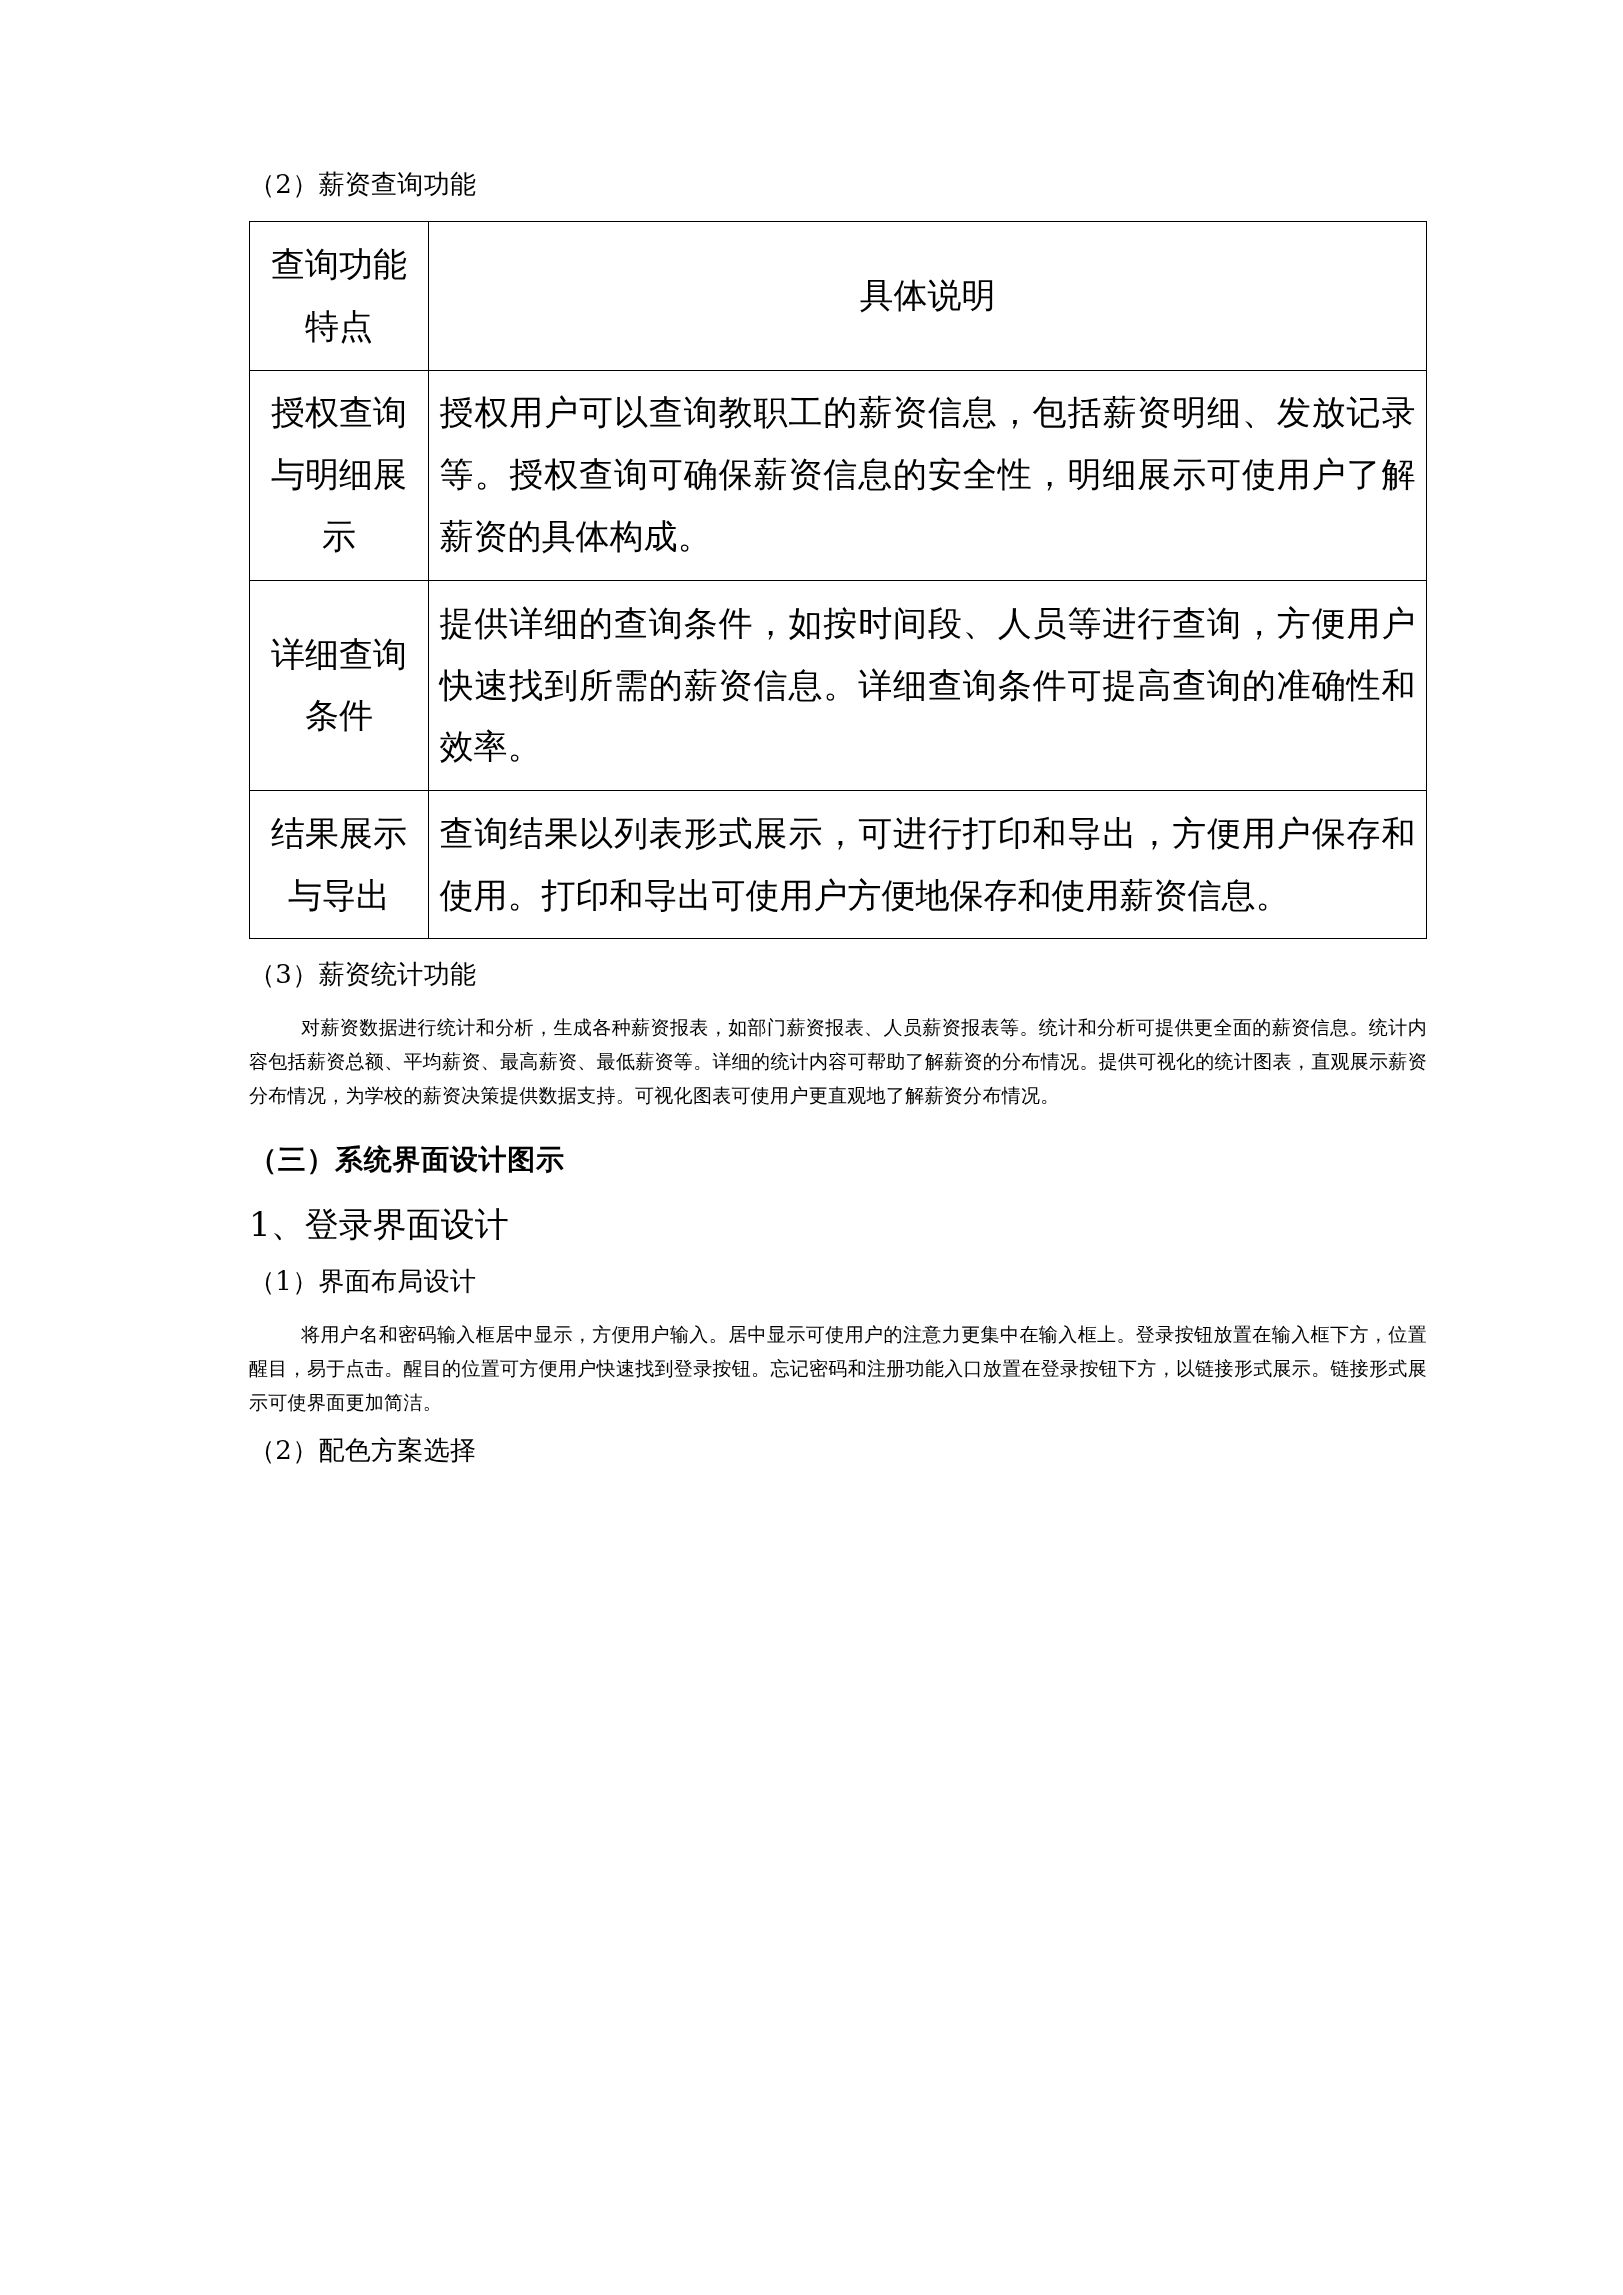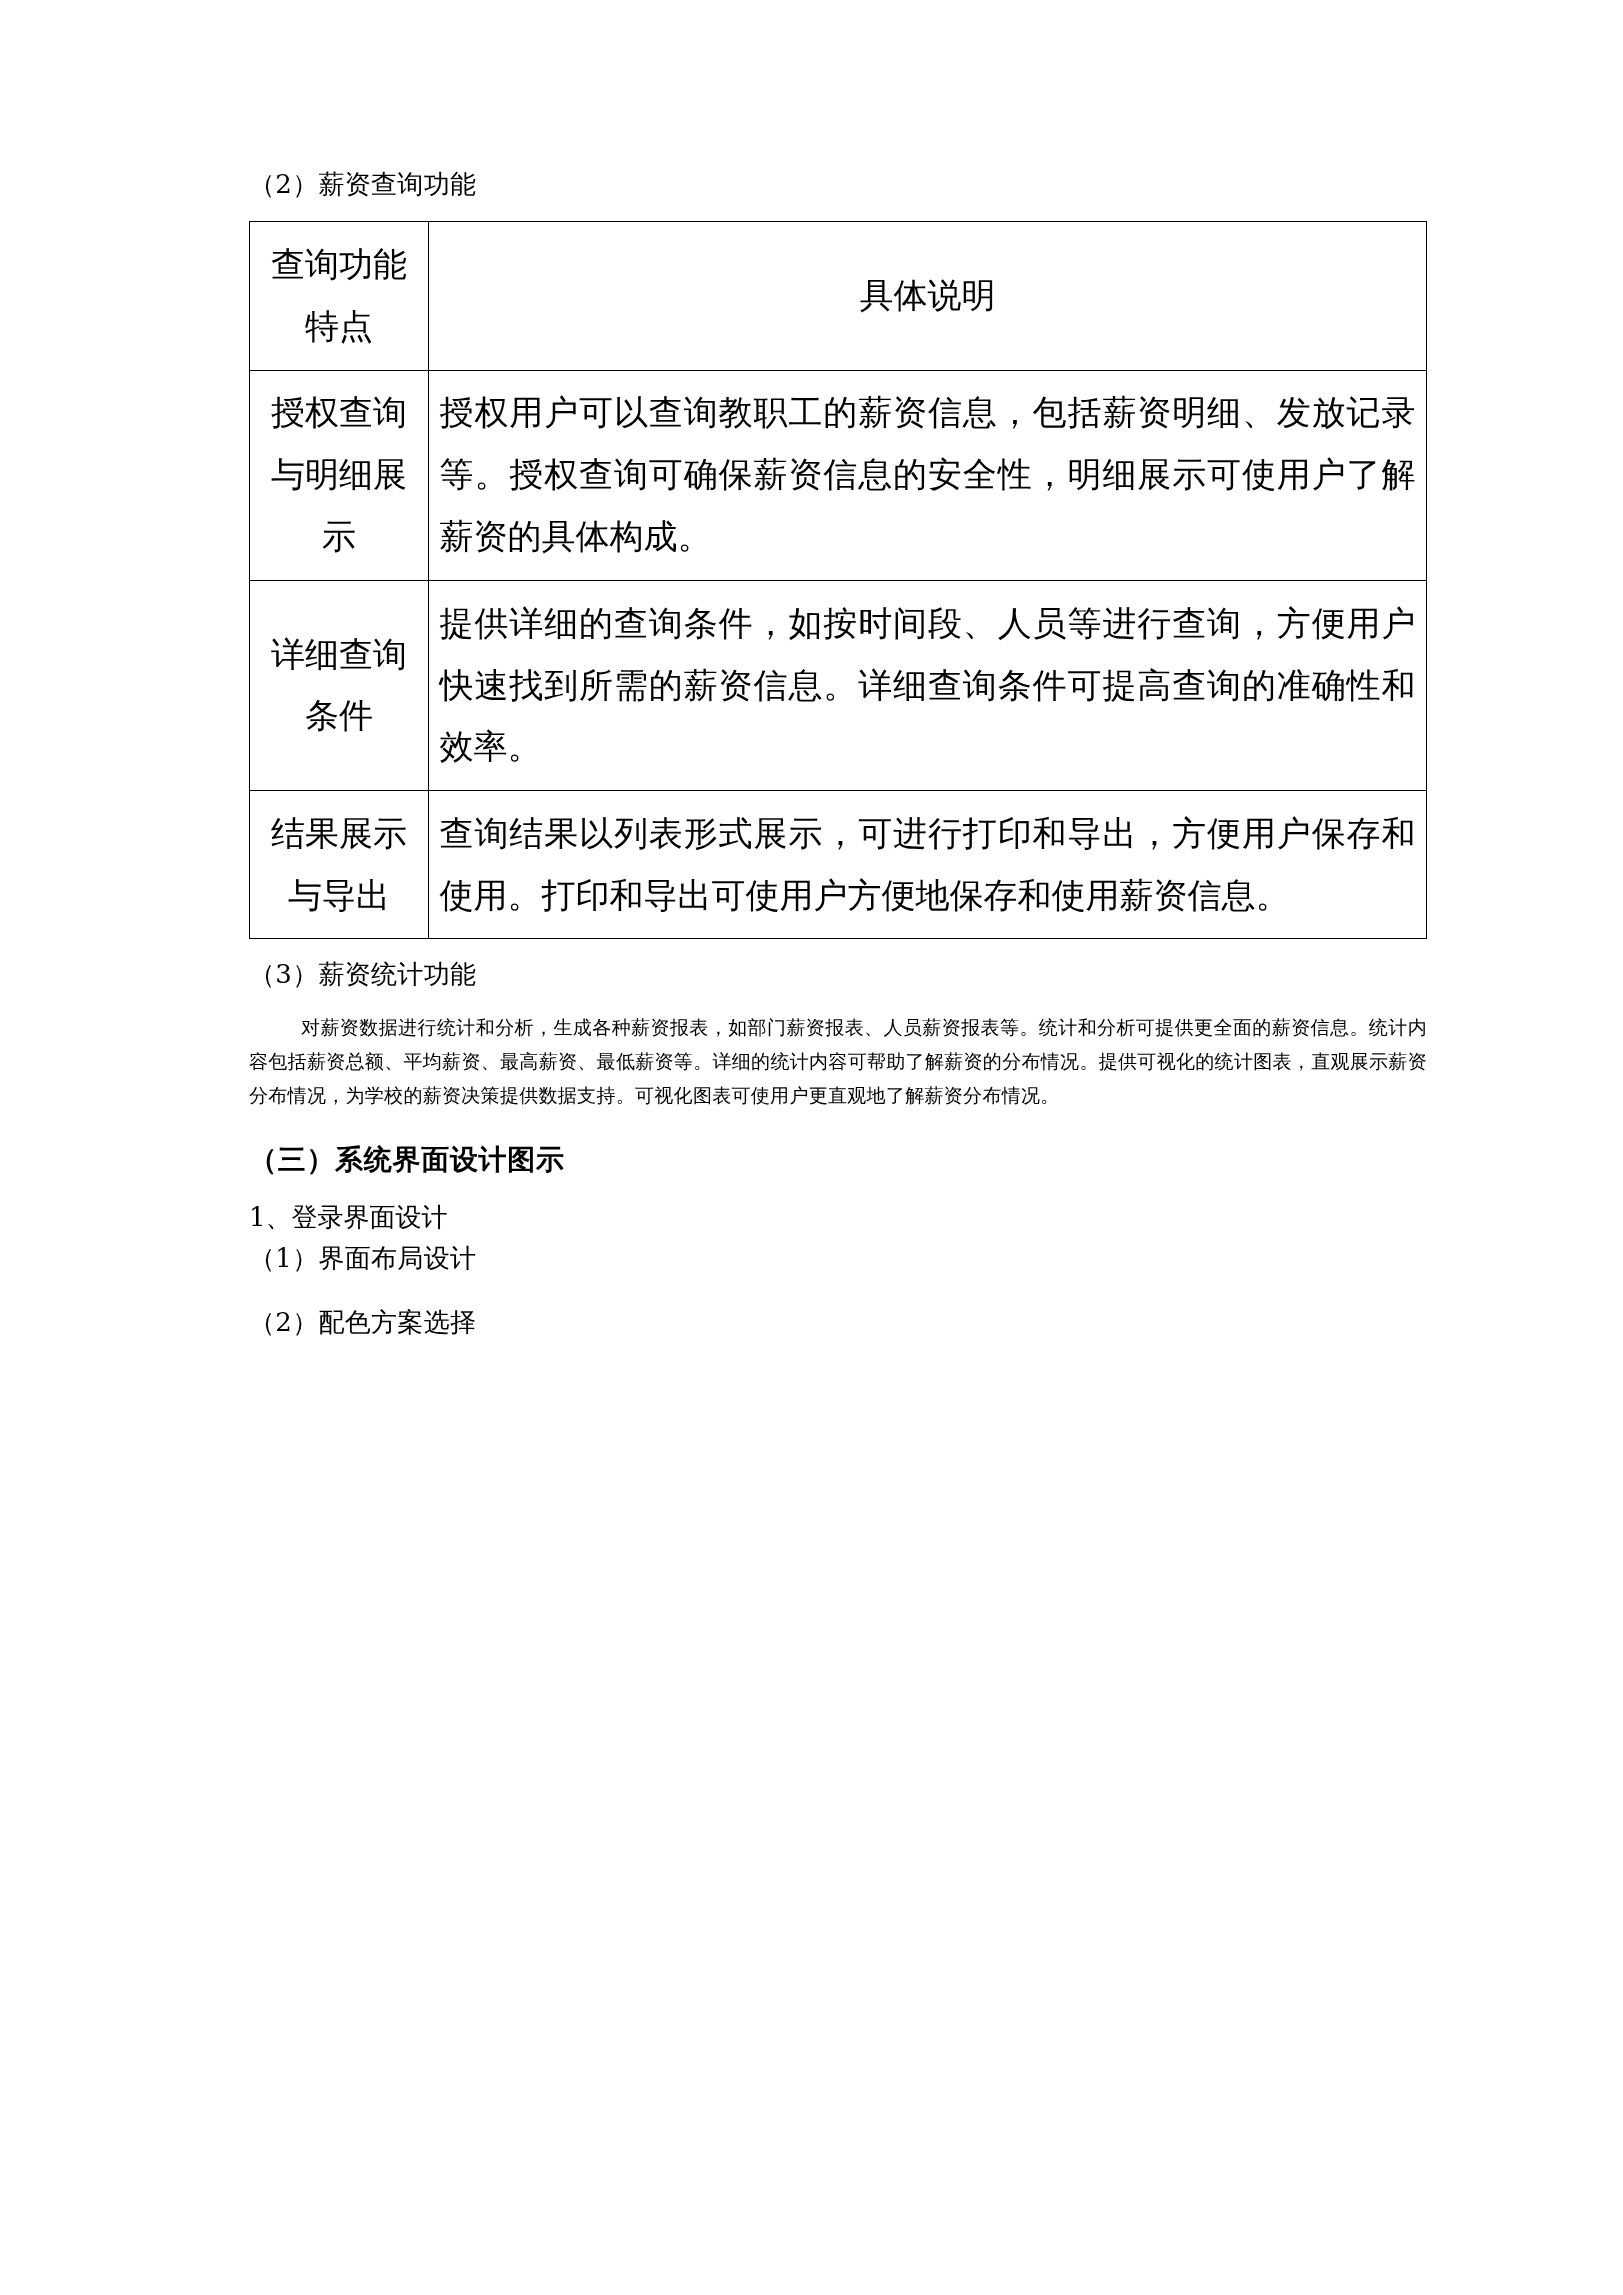--- a/index.html
+++ b/index.html
@@ -37,23 +37,23 @@
     letter-spacing: 0.3px;
   }
   .section-heading {
     font-size: 28px;
     font-weight: bold;
     line-height: 1.6;
     margin: 25px 0 14.4px 0;
     letter-spacing: 0.7px;
   }
   .sub-heading {
-    font-size: 26px;
+    font-size: 34px;
     line-height: 1.6;
-    margin: 0 0 0 0;
+    margin: 0 0 10px 0;
   }
   table.spec-table {
     border-collapse: collapse;
     width: 100%;
     margin: 11.8px 0 14.4px 0;
     table-layout: fixed;
   }
   table.spec-table td {
     border: 1.3px solid #000000;
     font-size: 34px;
@@ -105,19 +105,20 @@
     </tbody>
   </table>
 
   <p class="para-label">（3）薪资统计功能</p>
   <p class="body-para">对薪资数据进行统计和分析，生成各种薪资报表，如部门薪资报表、人员薪资报表等。统计和分析可提供更全面的薪资信息。统计内容包括薪资总额、平均薪资、最高薪资、最低薪资等。详细的统计内容可帮助了解薪资的分布情况。提供可视化的统计图表，直观展示薪资分布情况，为学校的薪资决策提供数据支持。可视化图表可使用户更直观地了解薪资分布情况。</p>
 
   <h2 class="section-heading">（三）系统界面设计图示</h2>
   <p class="sub-heading">1、登录界面设计</p>
 
   <p class="para-label">（1）界面布局设计</p>
+  <p class="body-para">将用户名和密码输入框居中显示，方便用户输入。居中显示可使用户的注意力更集中在输入框上。登录按钮放置在输入框下方，位置醒目，易于点击。醒目的位置可方便用户快速找到登录按钮。忘记密码和注册功能入口放置在登录按钮下方，以链接形式展示。链接形式展示可使界面更加简洁。</p>
 
   <div class="gap-small"></div>
 
   <p class="para-label">（2）配色方案选择</p>
 
 </div>
 
 
 </body></html>

